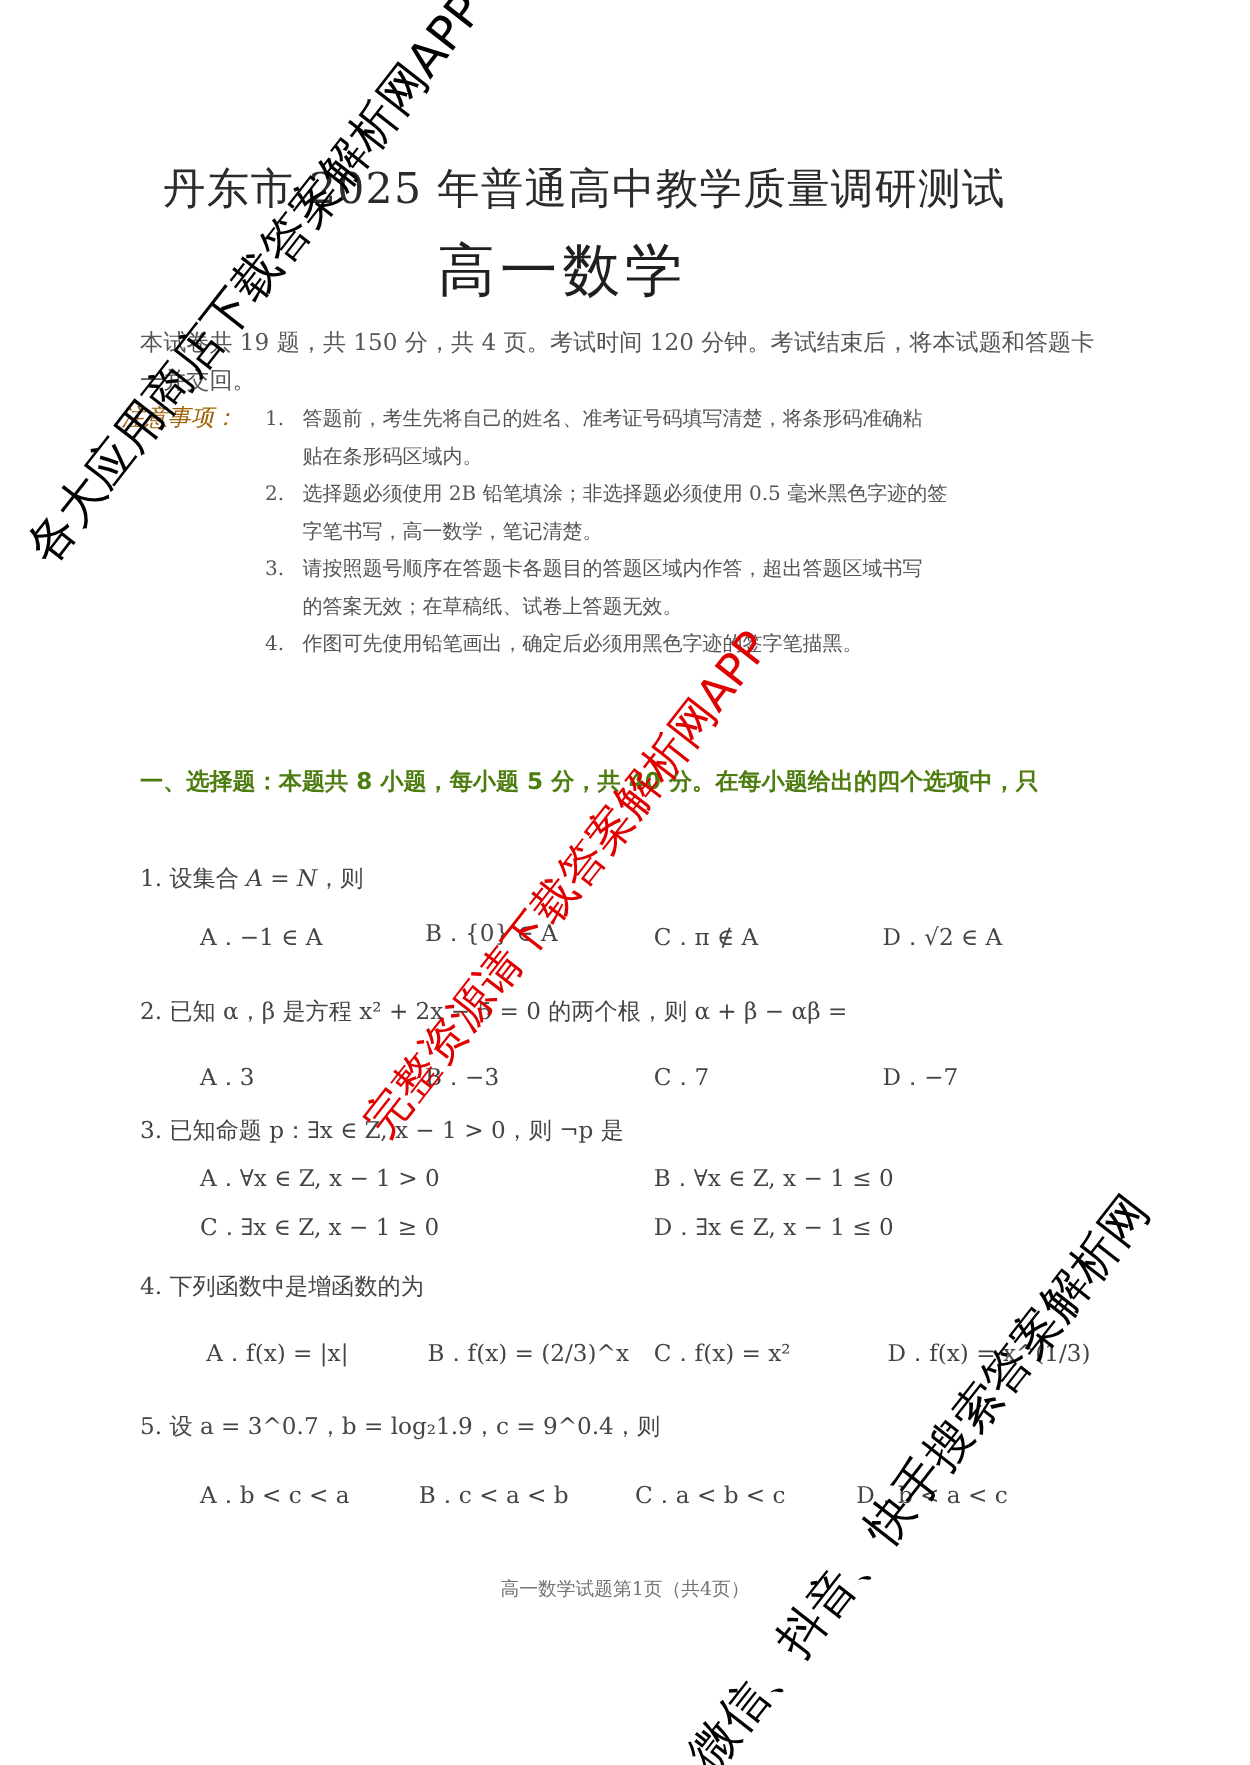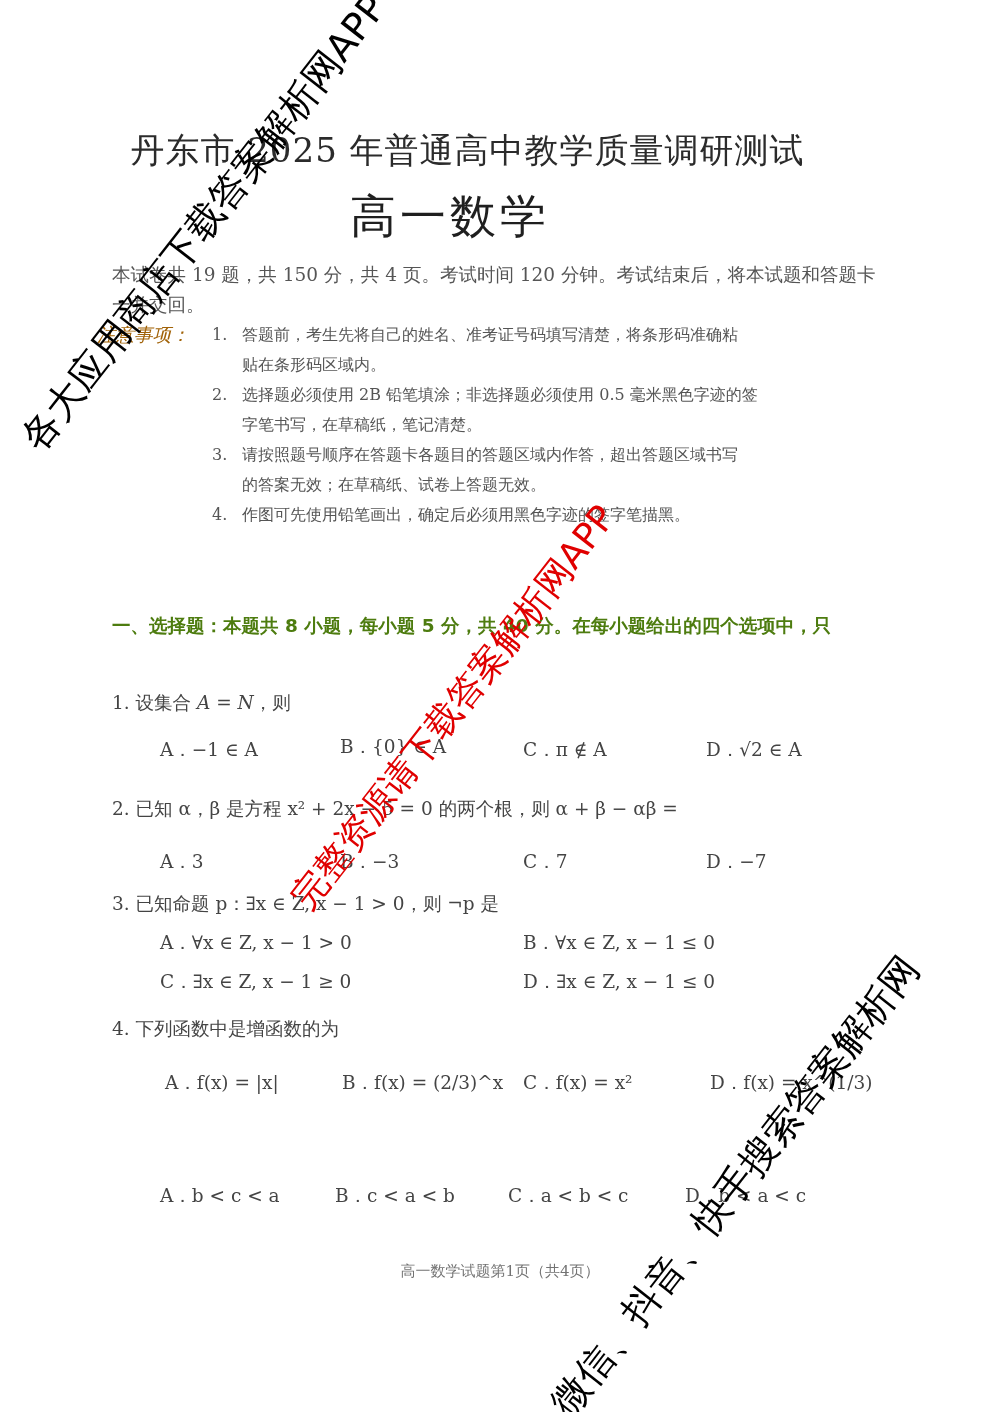--- a/index.html
+++ b/index.html
@@ -46,21 +46,21 @@
   <div class="para intro">本试卷共 19 题，共 150 分，共 4 页。考试时间 120 分钟。考试结束后，将本试题和答题卡一并交回。</div>
 
   <div class="notes-label">注意事项：</div>
 
   <div class="note" style="top:320px">
     <span class="num">1.</span><span>答题前，考生先将自己的姓名、准考证号码填写清楚，将条形码准确粘</span>
     <span class="cont">贴在条形码区域内。</span>
   </div>
   <div class="note" style="top:380px">
     <span class="num">2.</span><span>选择题必须使用 2B 铅笔填涂；非选择题必须使用 0.5 毫米黑色字迹的签</span>
-    <span class="cont">字笔书写，在草稿纸，笔记清楚。</span>
+    <span class="cont">字笔书写，高一数学，笔记清楚。</span>
   </div>
   <div class="note" style="top:440px">
     <span class="num">3.</span><span>请按照题号顺序在答题卡各题目的答题区域内作答，超出答题区域书写</span>
     <span class="cont">的答案无效；在草稿纸、试卷上答题无效。</span>
   </div>
   <div class="note" style="top:500px">
     <span class="num">4.</span><span>作图可先使用铅笔画出，确定后必须用黑色字迹的签字笔描黑。</span>
   </div>
 
   <div class="section">
@@ -96,20 +96,24 @@
 
   <div class="q" style="top:1016px">
     <span>4.</span>
     <span>下列函数中是增函数的为</span>
   </div>
   <div class="opt" style="left:165px; top:1070px">A．f(x) = |x|</div>
   <div class="opt" style="left:342px; top:1070px">B．f(x) = (2/3)^x</div>
   <div class="opt" style="left:523px; top:1070px">C．f(x) = x²</div>
   <div class="opt" style="left:710px; top:1070px">D．f(x) = x^(1/3)</div>
 
+  <div class="q" style="top:1128px">
+    <span>5.</span>
+    <span>设 a = 3^0.7，b = log₂1.9，c = 9^0.4，则</span>
+  </div>
   <div class="opt" style="left:160px; top:1183px">A．b &lt; c &lt; a</div>
   <div class="opt" style="left:335px; top:1183px">B．c &lt; a &lt; b</div>
   <div class="opt" style="left:508px; top:1183px">C．a &lt; b &lt; c</div>
   <div class="opt" style="left:685px; top:1183px">D．b &lt; a &lt; c</div>
 
   <div class="footer">高一数学试题第1页（共4页）</div>
 
   <div class="wm wm1">各大应用商店下载答案解析网APP</div>
   <div class="wm wm2">完整资源请下载答案解析网APP</div>
   <div class="wm wm3">微信、抖音、快手搜索答案解析网</div>

